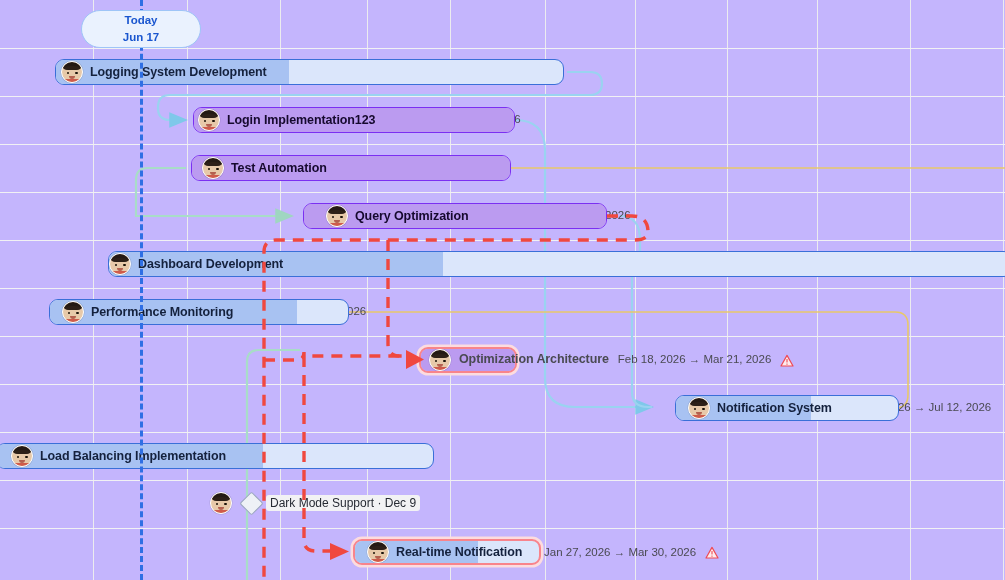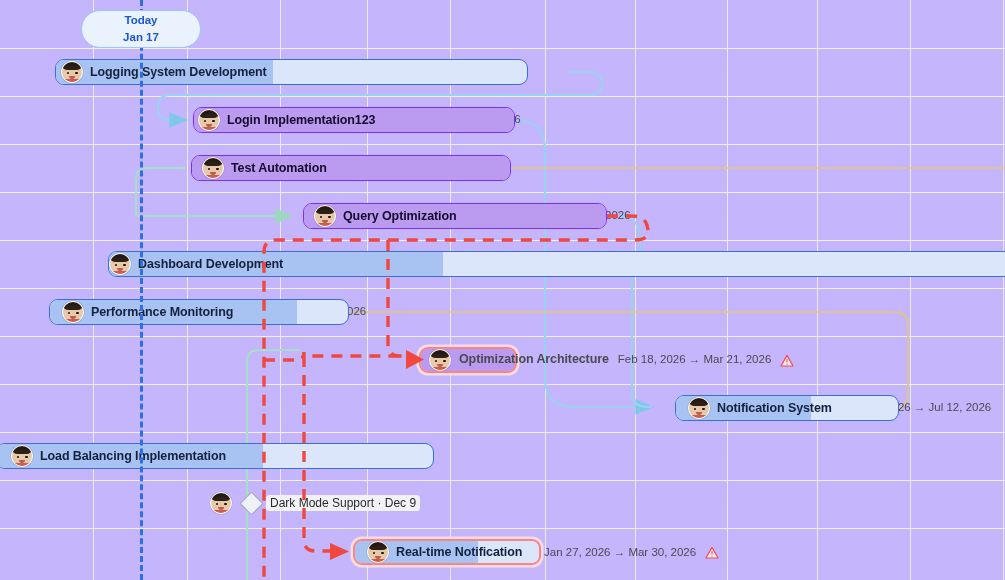--- a/index.html
+++ b/index.html
@@ -154,25 +154,25 @@
       <path d="M304,356 L304,540 Q304,551 316,551 L334,551"></path>
     </g>
 
     <path d="M406,350 L424,359.5 L406,369 Z" fill="#f0483f"></path>
     <path d="M330,543 L349,551.5 L330,560 Z" fill="#f0483f"></path>
   </svg>
 
   <div id="today-line" style="left:140px"></div>
   <div id="today-pill" style="left:81px;top:10px">
     <span>Today</span>
-    <span>Jan 17</span>
+    <span>Jun 17</span>
   </div>
 
   <div class="row" style="top:48px">
-    <div class="bar blue" style="left:55px;width:473px">
+    <div class="bar blue" style="left:55px;width:509px">
       <div class="prog" style="width:46%"></div>
       <div class="inner">
         <span class="avatar">
           <span class="hair"></span>
             <span class="fringe"></span>
           <span class="eyeL"></span>
             <span class="eyeR"></span>
           <span class="mouth"></span>
             <span class="shirt"></span>
         </span>
@@ -220,21 +220,21 @@
       </div>
     </div>
     <div class="meta" style="left:344px;top:17px">
       <span>Dec 4 → Mar 19, 2026</span>
     </div>
   </div>
 
   <div class="row" style="top:192px">
     <div class="bar purple" style="left:303px;width:304px">
       <div class="prog" style="width:100%"></div>
-      <div class="inner" style="padding-left:10px">
+      <div class="inner" style="padding-left:22px">
         <span class="avatar">
           <span class="hair"></span>
             <span class="fringe"></span>
           <span class="eyeL"></span>
             <span class="eyeR"></span>
           <span class="mouth"></span>
             <span class="shirt"></span>
         </span>
         <span class="title">Query Optimization</span>
       </div>

